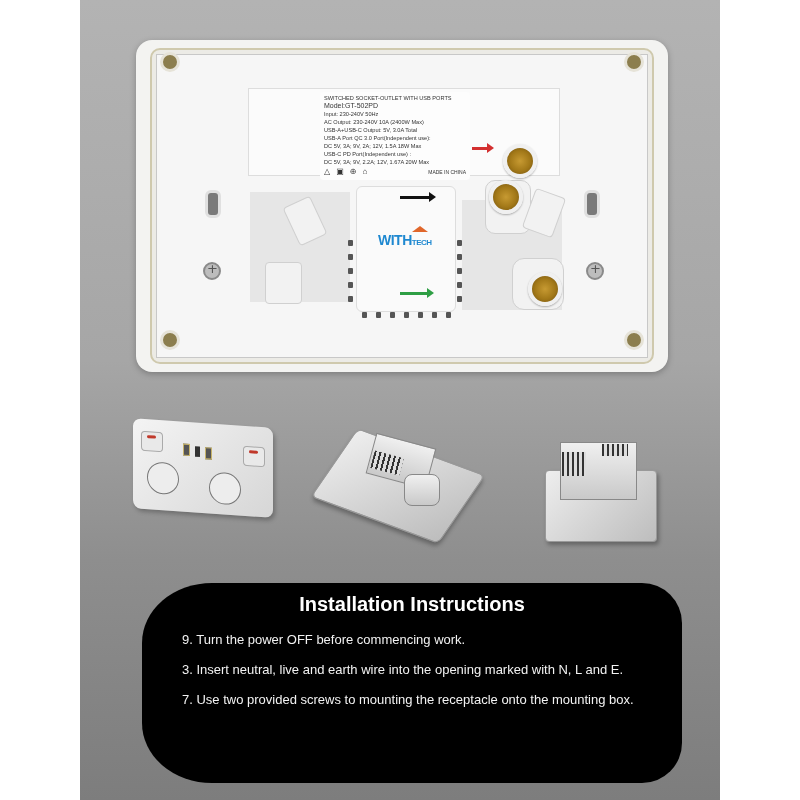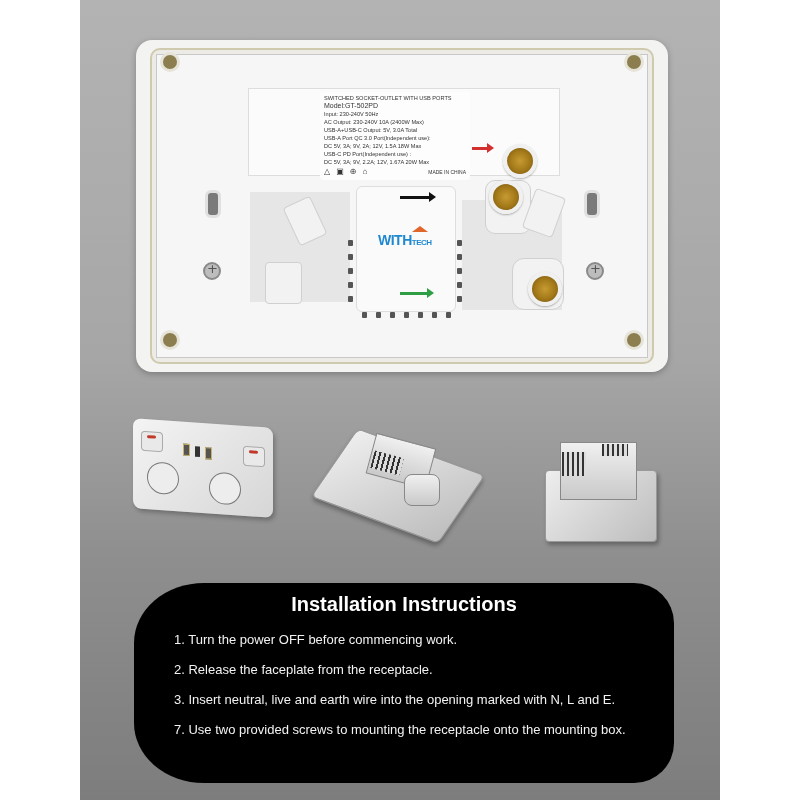--- a/index.html
+++ b/index.html
@@ -35,21 +35,21 @@
   .t1 .sw{position:absolute;width:20px;height:18px;background:#e9e9e9;border:1px solid #aaa;border-radius:4px;}
   .t1 .sw::before{content:"";position:absolute;left:5px;top:3px;width:9px;height:3px;background:#c0392b;border-radius:2px;}
   .t1 .out{position:absolute;width:30px;height:30px;border-radius:50%;border:1.5px solid #777;background:#ededed;}
   .t1 .usb{position:absolute;width:5px;height:10px;background:#555;border:1px solid #c8b46a;}
   .t2{left:322px;top:430px;width:150px;height:100px;}
   .t3{left:540px;top:440px;width:130px;height:90px;}
   .iso-base{position:absolute;background:linear-gradient(135deg,#eeeeee,#bdbdbd);border:1px solid #999;box-shadow:2px 3px 4px rgba(0,0,0,.3);}
   .iso-box{position:absolute;background:linear-gradient(180deg,#f0f0f0,#c9c9c9);border:1px solid #888;}
   .fins{position:absolute;background:repeating-linear-gradient(90deg,#333 0 2px,#ddd 2px 5px);}
   
-  .panel{position:absolute;left:134px;top:583px;width:540px;height:200px;background:#000;border-radius:70px 40px 40px 70px / 60px 40px 40px 60px;}
+  .panel{position:absolute;left:142px;top:583px;width:540px;height:200px;background:#000;border-radius:70px 40px 40px 70px / 60px 40px 40px 60px;}
   .panel h1{margin:0;position:absolute;top:10px;left:0;right:0;text-align:center;color:#fff;font-size:20px;font-weight:bold;font-family:"Liberation Sans",sans-serif;}
   .steps{position:absolute;left:40px;top:42px;margin:0;padding:0;list-style:none;}
   .steps li{color:#f2f2f2;font-size:13px;line-height:30px;white-space:nowrap;font-family:"Liberation Sans",sans-serif;}
 </style>
 </head>
 <body>
 
 <div class="stage"></div>
 
 <div class="plate">
@@ -143,18 +143,17 @@
 <div class="thumb t3">
   <div class="iso-base" style="left:5px;top:30px;width:110px;height:70px;border-radius:4px;"></div>
   <div class="iso-box" style="left:20px;top:2px;width:75px;height:56px;"></div>
   <div class="fins" style="left:22px;top:12px;width:24px;height:24px;"></div>
   <div class="fins" style="left:62px;top:4px;width:26px;height:12px;"></div>
 </div>
 
 <div class="panel">
   <h1>Installation Instructions</h1>
   <ul class="steps">
-    <li>1. Turn the power OFF before commencing work.</li>
-    <li>2. Release the faceplate from the receptacle.</li>
+    <li>9. Turn the power OFF before commencing work.</li>
     <li>3. Insert neutral, live and earth wire into the opening marked with N, L and E.</li>
     <li>7. Use two provided screws to mounting the receptacle onto the mounting box.</li>
   </ul>
 </div>
 
 </body></html>

